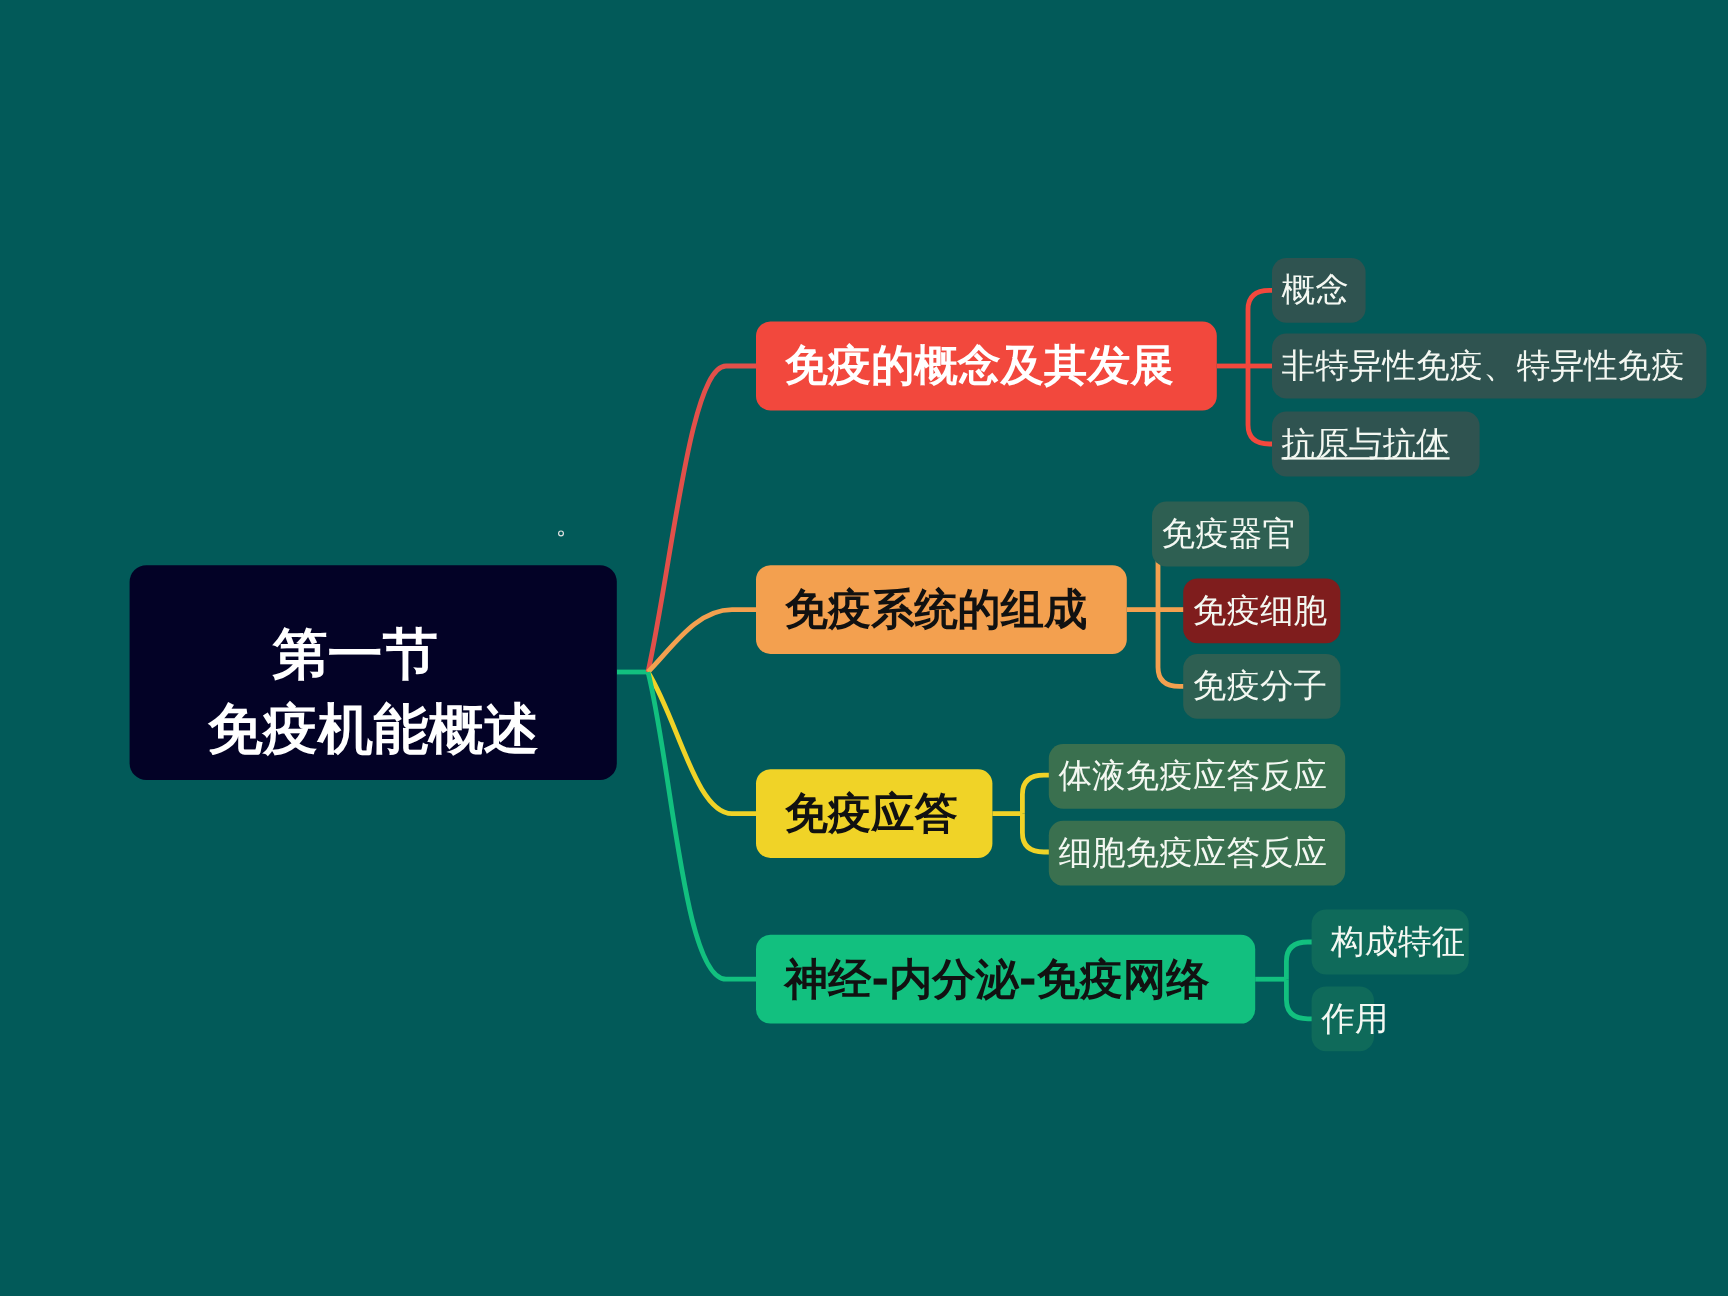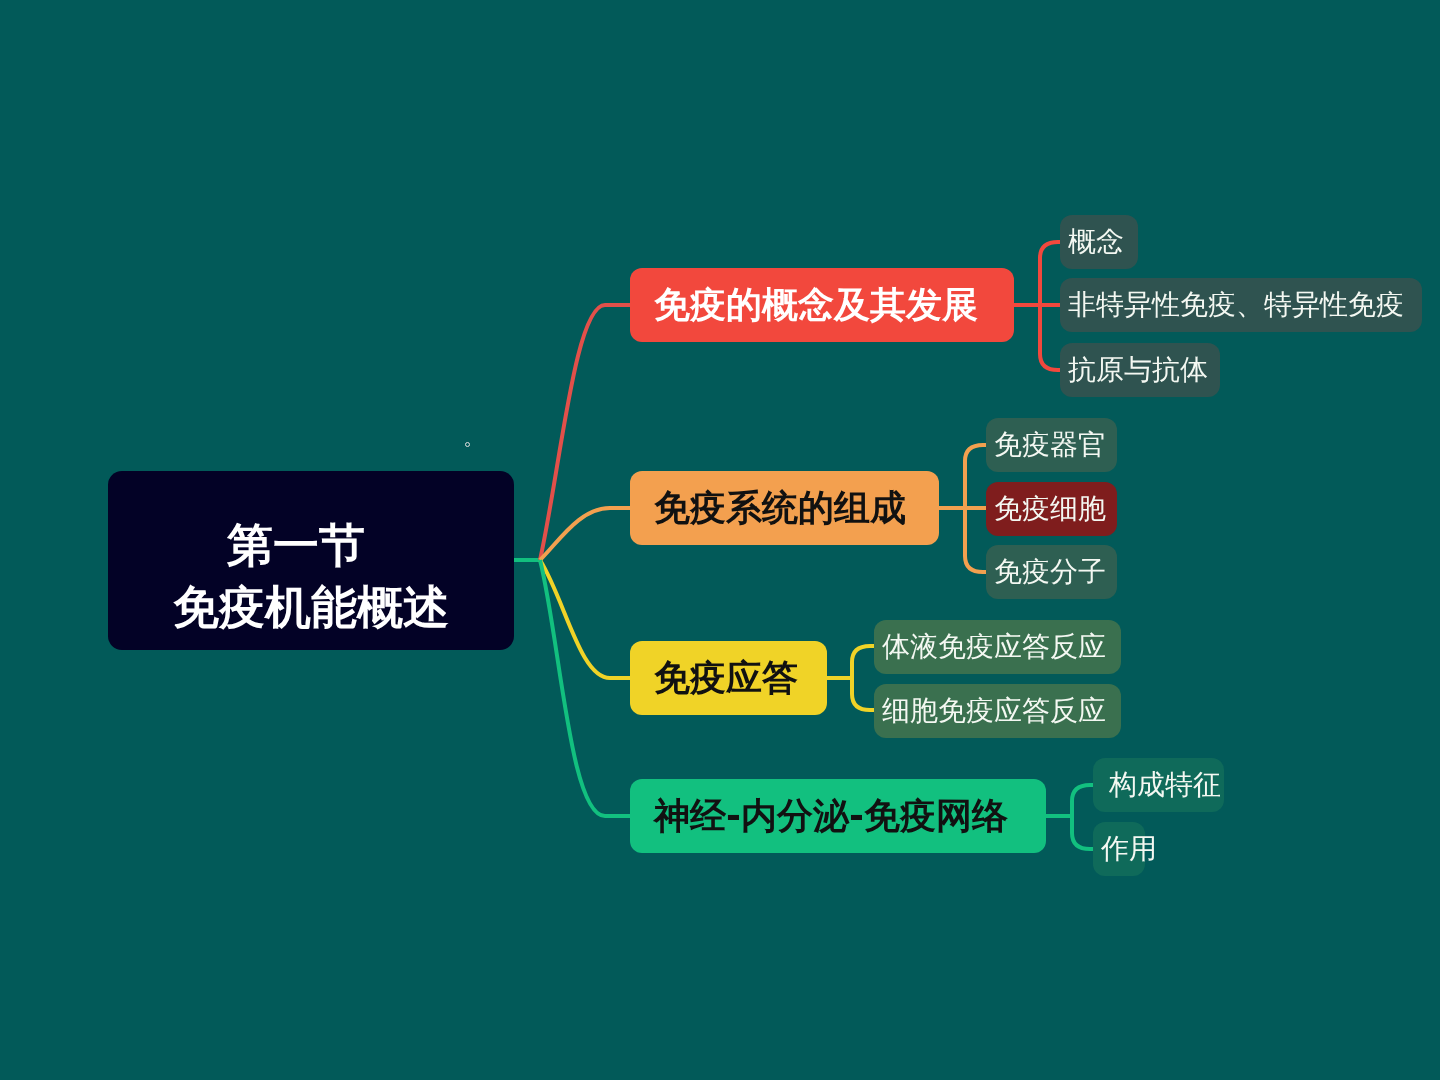--- a/index.html
+++ b/index.html
@@ -72,28 +72,28 @@
 
 <div class="node main" style="top:268px;width:384px;background:#f2483d;color:#ffffff;">
   <span>免疫的概念及其发展</span>
 </div>
 <div class="node sub" style="left:1060px;top:215px;width:78px;background:#2f5350;">
   <span>概念</span>
 </div>
 <div class="node sub" style="left:1060px;top:278px;width:362px;background:#2f5350;">
   <span>非特异性免疫、特异性免疫</span>
 </div>
-<div class="node sub" style="left:1060px;top:343px;width:160px;background:#2f5350;">
+<div class="node sub" style="left:1060px;top:343px;width:173px;background:#2f5350;text-decoration:underline;">
   <span>抗原与抗体</span>
 </div>
 
 <div class="node main" style="top:471px;width:309px;background:#f3a04f;color:#111111;">
   <span>免疫系统的组成</span>
 </div>
-<div class="node sub" style="left:986px;top:418px;width:131px;background:#2e5f52;">
+<div class="node sub" style="left:960px;top:418px;width:131px;background:#2e5f52;">
   <span>免疫器官</span>
 </div>
 <div class="node sub" style="left:986px;top:482px;width:131px;background:#7f1d1d;">
   <span>免疫细胞</span>
 </div>
 <div class="node sub" style="left:986px;top:545px;width:131px;background:#2e5f52;text-align:center;">
   <span>免疫分子</span>
 </div>
 
 <div class="node main" style="top:641px;width:197px;background:#f0d327;color:#111111;">

